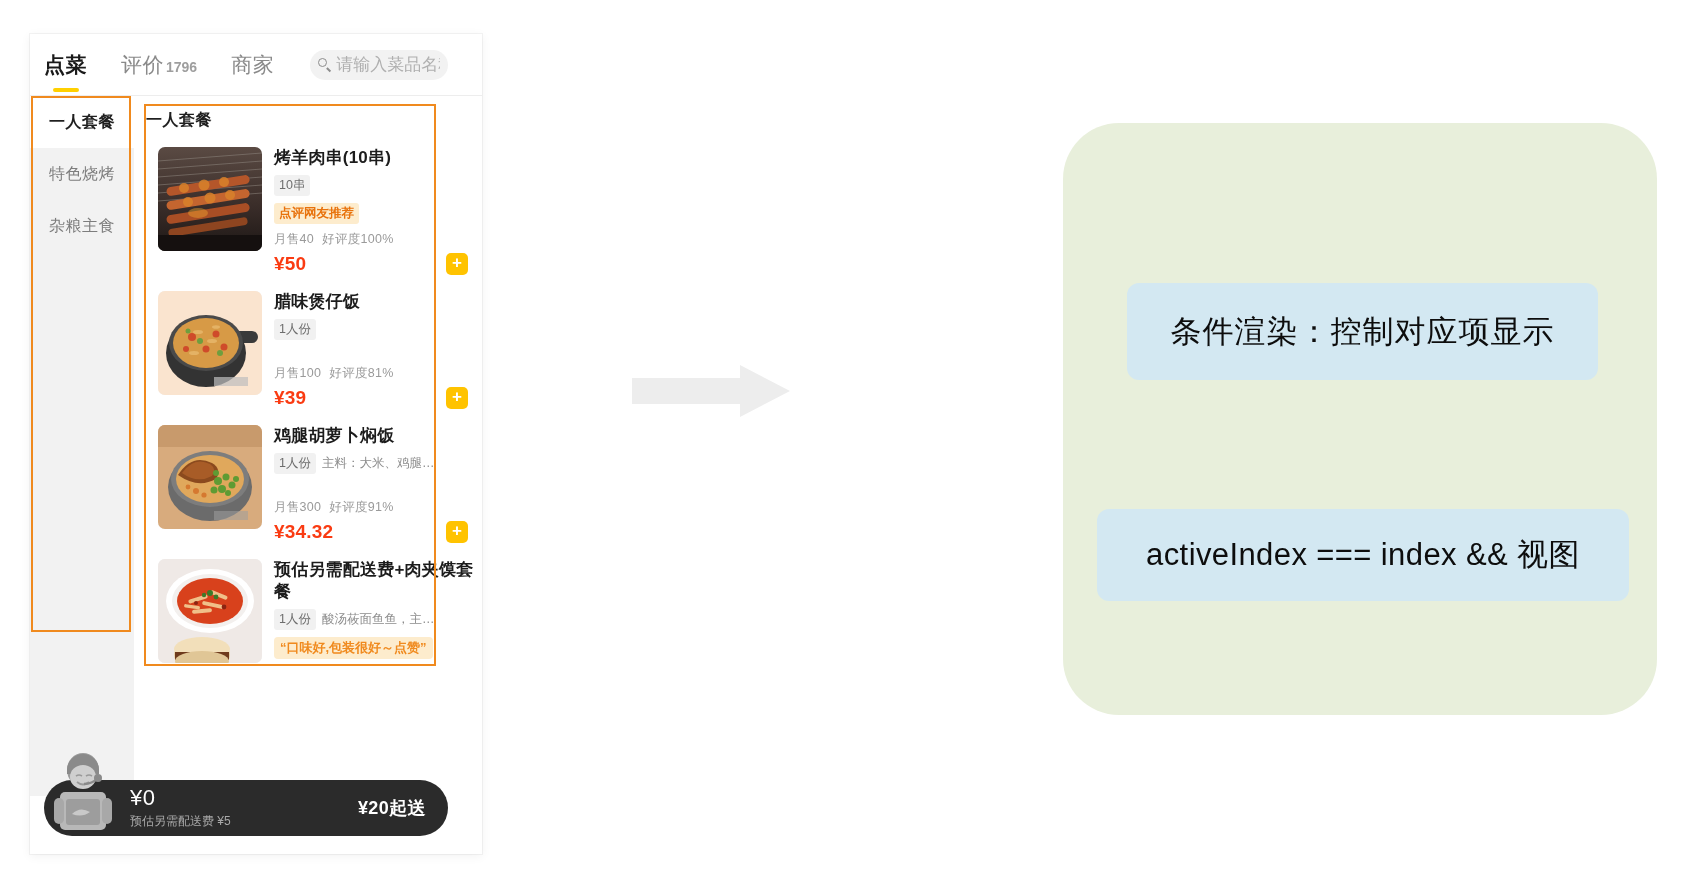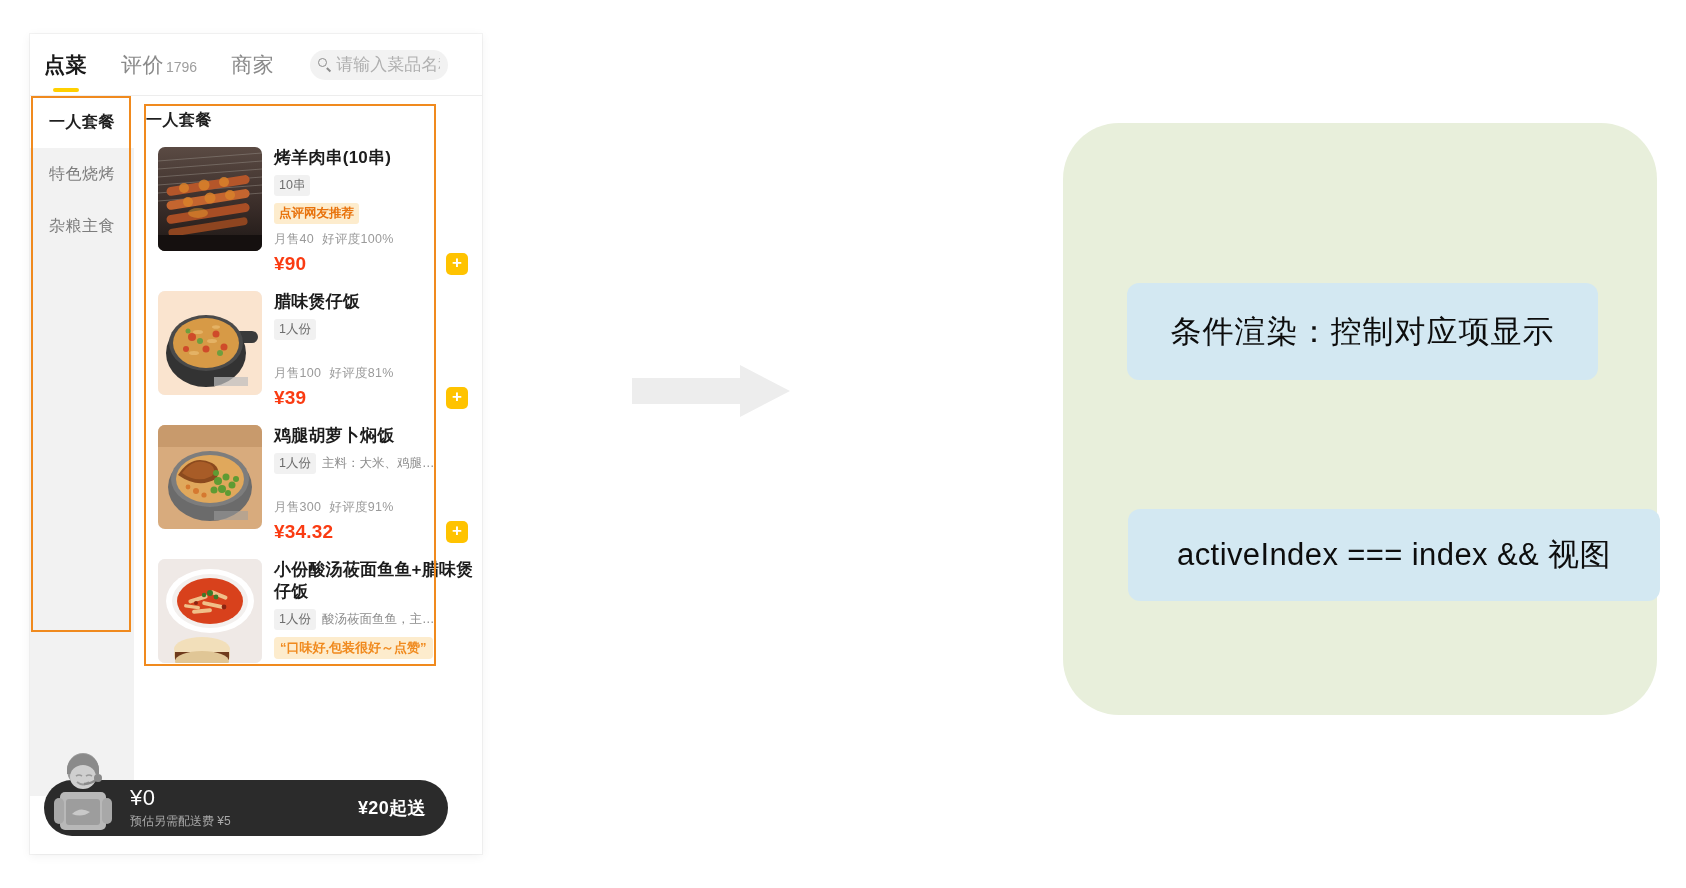--- a/index.html
+++ b/index.html
@@ -56,20 +56,21 @@
     letter-spacing: 0.5px;
   }
   .tab.active .tab-label {
     color: #1a1a1a;
     font-weight: bold;
   }
   .tab-count {
     font-size: 14px;
     color: #9e9e9e;
     margin-left: 2px;
+    font-weight: bold;
   }
   .tab-underline {
     position: absolute;
     left: 50%;
     transform: translateX(-50%);
     bottom: -13px;
     width: 26px;
     height: 4px;
     border-radius: 2px;
     background: #ffd000;
@@ -378,21 +379,20 @@
     font-size: 31px;
     letter-spacing: 1px;
   }
   .bluebox-2 {
     left: 1097px;
     top: 509px;
     width: 532px;
     height: 92px;
     font-size: 31px;
     letter-spacing: 0.4px;
-    margin-left: 31px;
   }
 </style>
 </head>
 <body>
 
 <div id="stage">
 
   <div class="phone">
 
     <div class="topbar">
@@ -471,21 +471,21 @@
           <div class="dish-info">
             <div class="dish-name">烤羊肉串(10串)</div>
             <div class="dish-sub">
               <span class="spec-chip">10串</span>
             </div>
             <div class="badge-rec">点评网友推荐</div>
             <div class="dish-stats">
               <span>月售40</span><span class="gap"></span><span>好评度100%</span>
             </div>
             <div class="price-row">
-              <span class="price">¥90</span>
+              <span class="price">¥50</span>
               <span class="plus-btn">+</span>
             </div>
           </div>
         </div>
 
         <div class="dish">
           <div class="dish-thumb">
             <svg width="104" height="104" viewBox="0 0 104 104">
               <rect width="104" height="104" fill="#fae4cf"></rect>
               <path d="M78 40 h16 a6 6 0 0 1 0 12 h-16 z" fill="#3a3a3a"></path>
@@ -593,21 +593,21 @@
               </g>
               <circle cx="66" cy="48" r="2.4" fill="#8c2412"></circle>
               <circle cx="38" cy="44" r="2" fill="#8c2412"></circle>
               <ellipse cx="44" cy="96" rx="28" ry="17" fill="#e8d2a8"></ellipse>
               <ellipse cx="44" cy="90" rx="28" ry="12" fill="#f2dfba"></ellipse>
               <rect x="17" y="93" width="54" height="8" fill="#6e3a1c"></rect>
               <ellipse cx="44" cy="102" rx="27" ry="10" fill="#e0c696"></ellipse>
             </svg>
           </div>
           <div class="dish-info">
-            <div class="dish-name">小份酸汤莜面鱼鱼+腊味煲仔饭</div>
+            <div class="dish-name">预估另需配送费+肉夹馍套餐</div>
             <div class="dish-sub">
               <span class="spec-chip">1人份</span>
               <span class="spec-extra">酸汤莜面鱼鱼，主…</span>
             </div>
             <div class="badge-quote">“口味好,包装很好～点赞”</div>
           </div>
         </div>
 
         <div class="list-outline"></div>
       </div>

